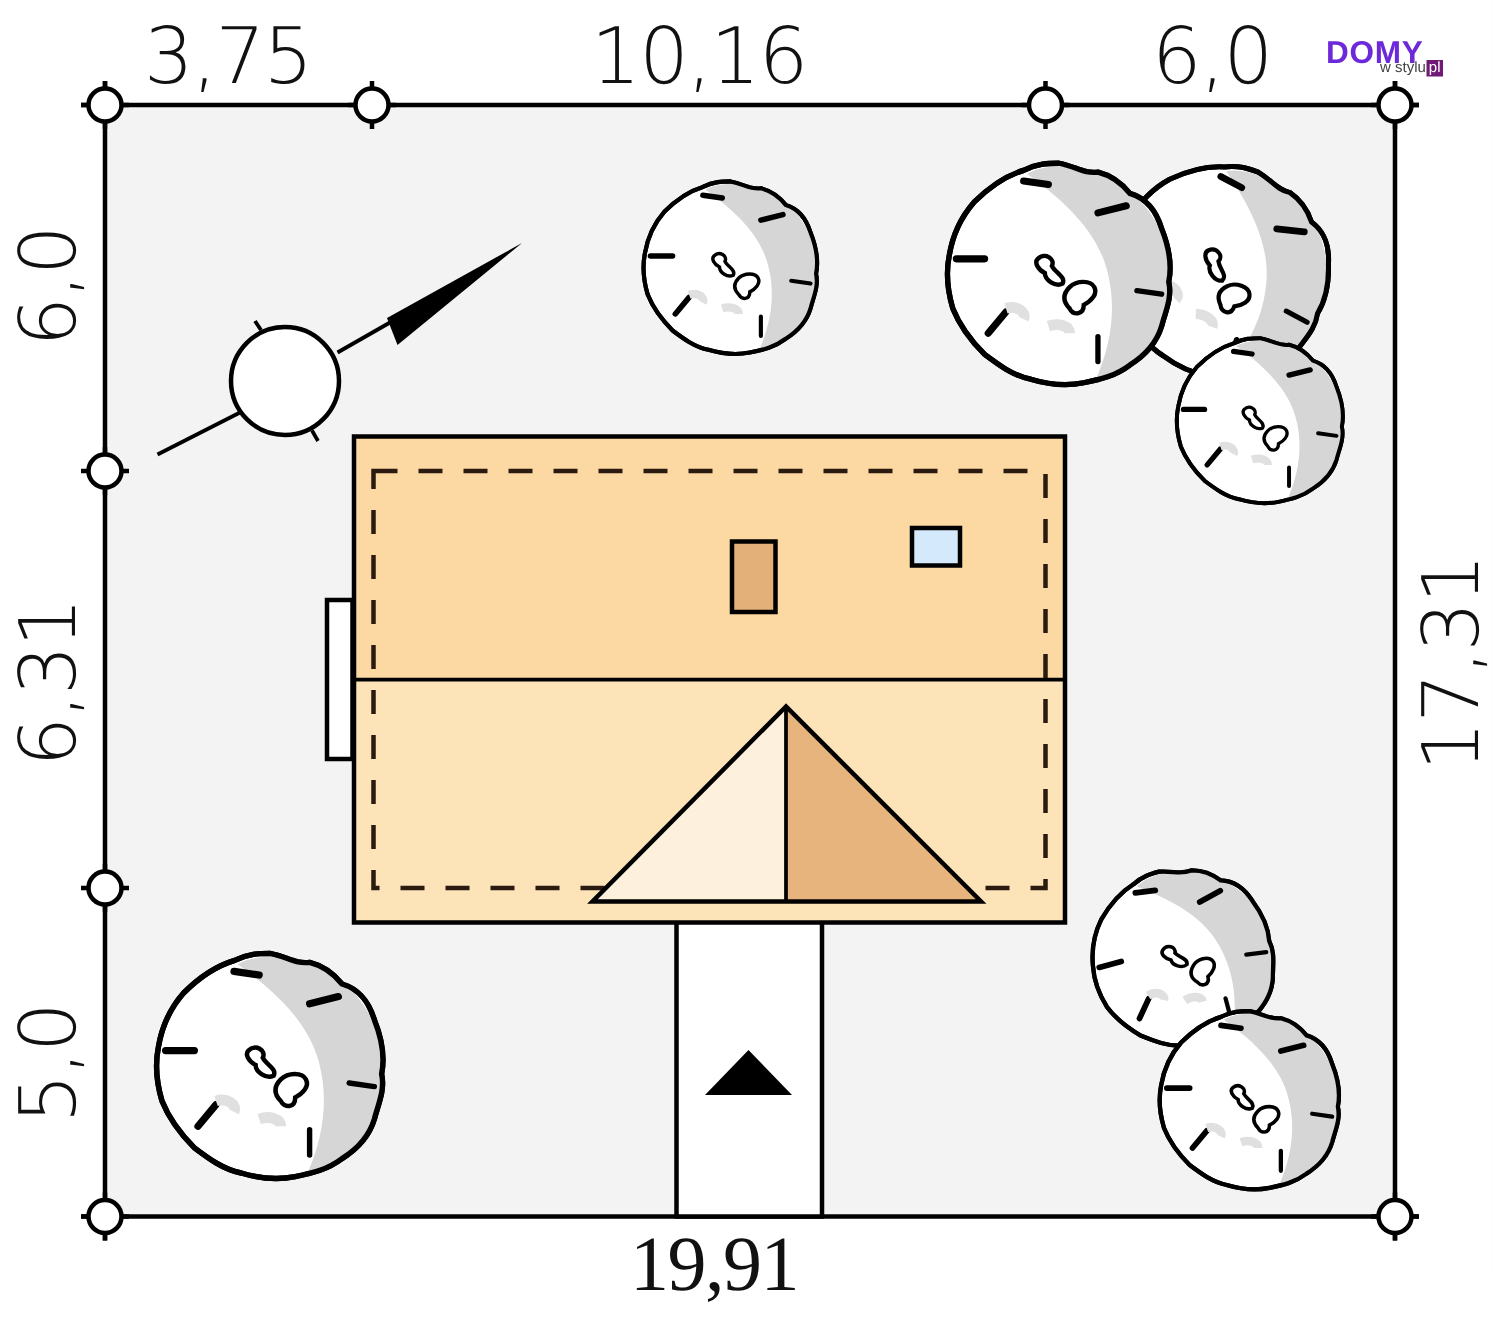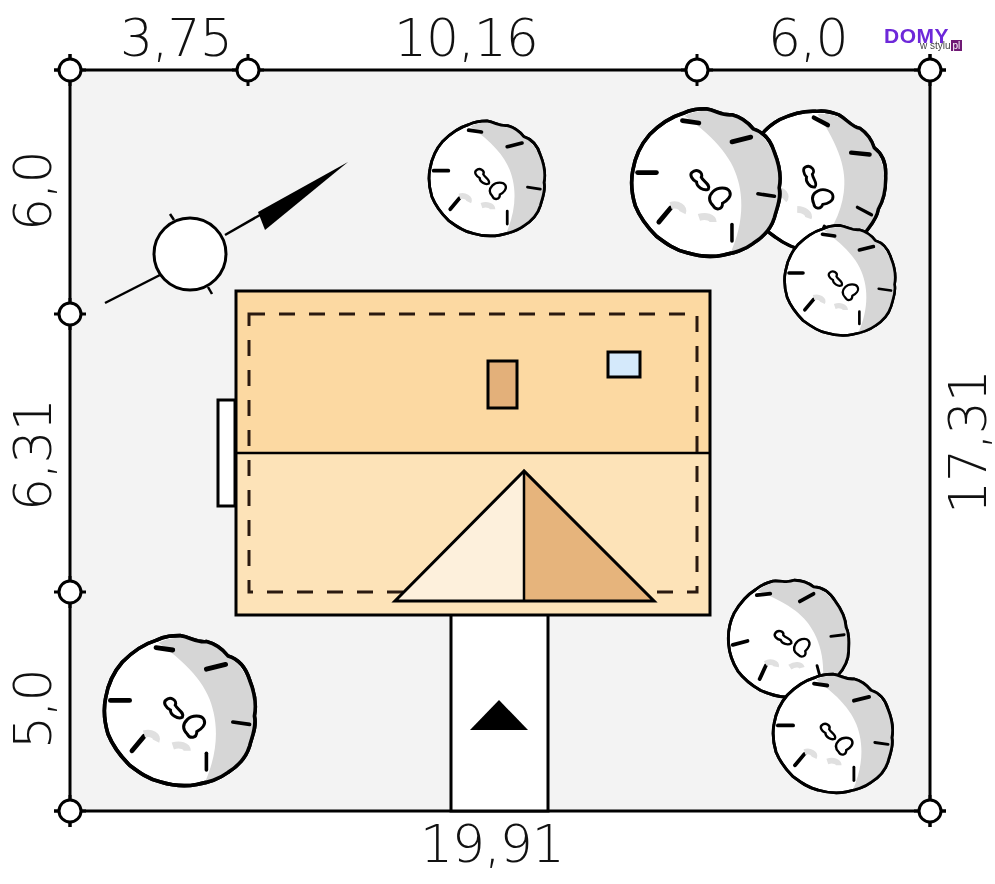--- a/index.html
+++ b/index.html
@@ -104,28 +104,28 @@
     <use href="#node" x="248" y="70"></use>
     <use href="#node" x="697" y="70"></use>
     <use href="#node" x="930" y="70"></use>
     <use href="#node" x="70" y="314"></use>
     <use href="#node" x="70" y="592"></use>
     <use href="#node" x="70" y="811"></use>
     <use href="#node" x="930" y="811"></use>
   </g>
 </svg>
 
-<div class="dim" style="left:96px; top:12px;margin-left:24px;">3,75</div>
+<div class="dim" style="left:96px; top:12px;">3,75</div>
 <div class="dim" style="left:394px; top:12px;text-align:center;">10,16</div>
 <div class="dim" style="left:768px; top:12px;">6,0</div>
 
 <div class="dim vert" style="left:-2px; top:170px; width:70px; text-align:center; transform:rotate(-90deg);">6,0</div>
 <div class="dim vert" style="left:-22px; top:430px; width:110px; text-align:center; transform:rotate(-90deg);">6,31</div>
 <div class="dim vert" style="left:-2px; top:688px; width:70px; text-align:center; transform:rotate(-90deg);">5,0</div>
 
 <div class="dim vert" style="left:898px; top:418px; width:140px; text-align:center; transform:rotate(-90deg);">17,31</div>
 
-<div class="dim" style="left:420px; top:818px;">19,91</div>
+<div class="dim" style="left:420px; top:818px;font-family:Liberation Serif, serif;">19,91</div>
 
 <div class="logo">
   <div class="logo-main">DOMY</div>
   <div class="logo-sub"><span>w stylu</span><span class="logo-pl">pl</span></div>
 </div>
 
 </body></html>

